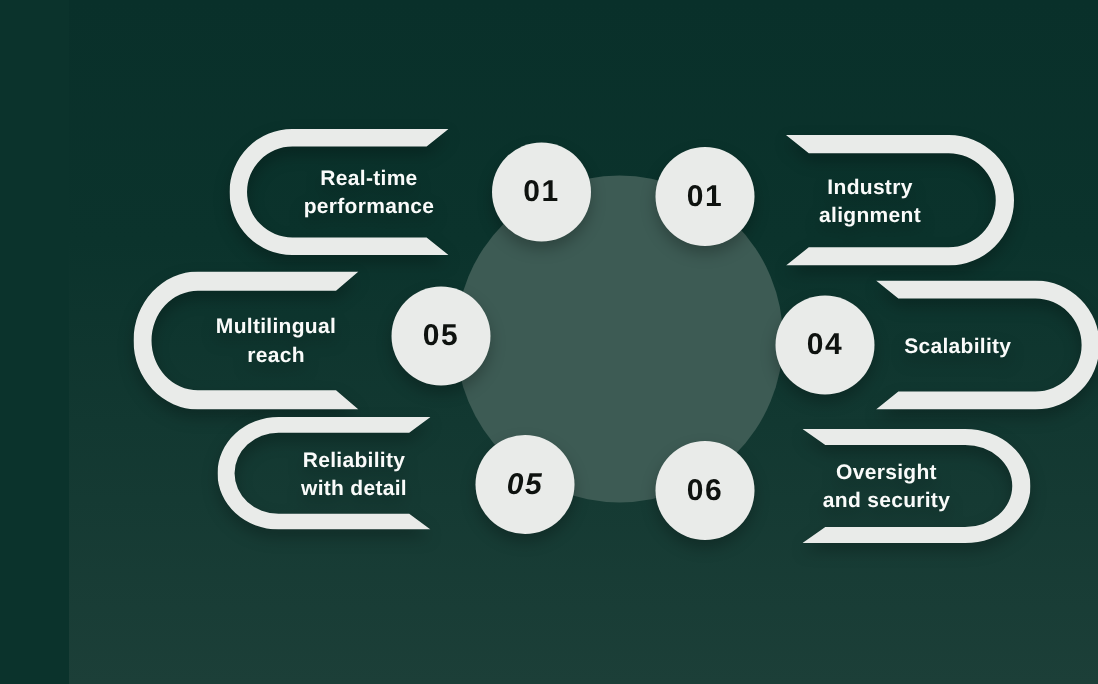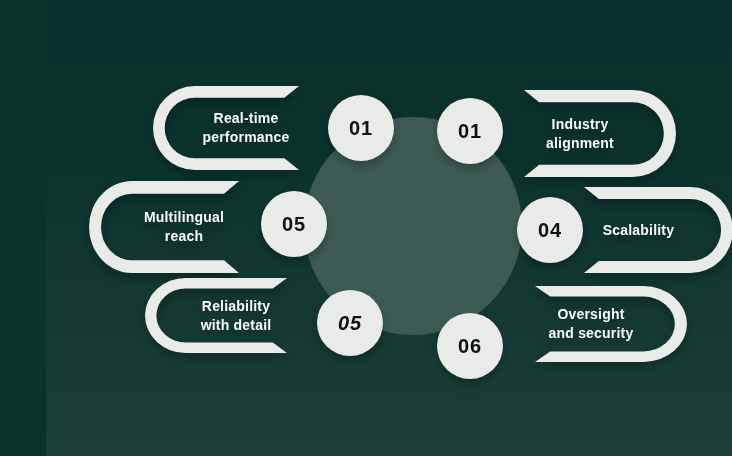--- a/index.html
+++ b/index.html
@@ -51,21 +51,21 @@
   #b2{left:478px;top:90px;width:152px;height:87px;}
   #b3{left:43px;top:181px;width:150px;height:92px;}
   #b4{left:538px;top:187px;width:149px;height:86px;}
   #b5{left:99px;top:278px;width:142px;height:75px;}
   #b6{left:489px;top:286px;width:152px;height:76px;}
   #c1{left:282px;top:95px;}
   #c2{left:391px;top:98px;}
   #c3{left:215px;top:191px;}
   #c4{left:471px;top:197px;}
   #c5{left:271px;top:290px;font-style:italic;}
-  #c6{left:391px;top:313px;}
+  #c6{left:391px;top:294px;}
 </style>
 </head>
 <body>
 
 <div class="stage">
 
   <div class="center-circle"></div>
 
   <div class="bracket left" id="b1">
     <svg viewBox="0 0 150 86" preserveAspectRatio="none">

